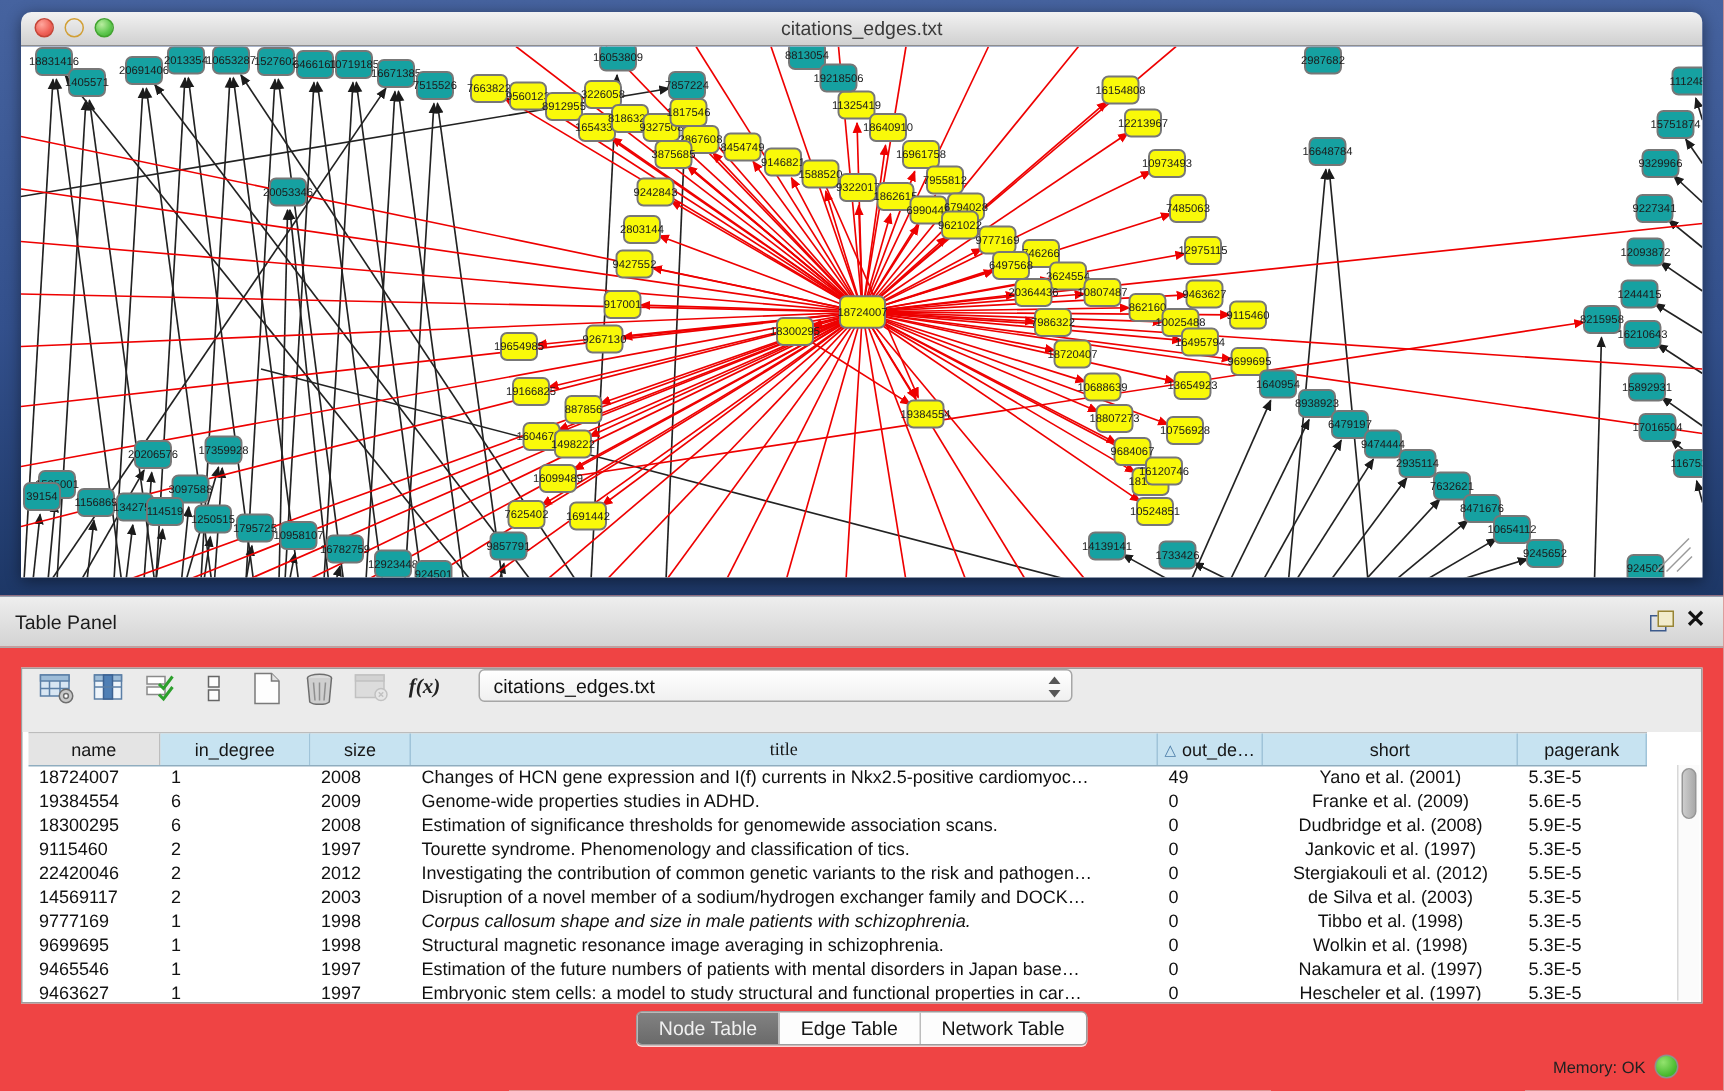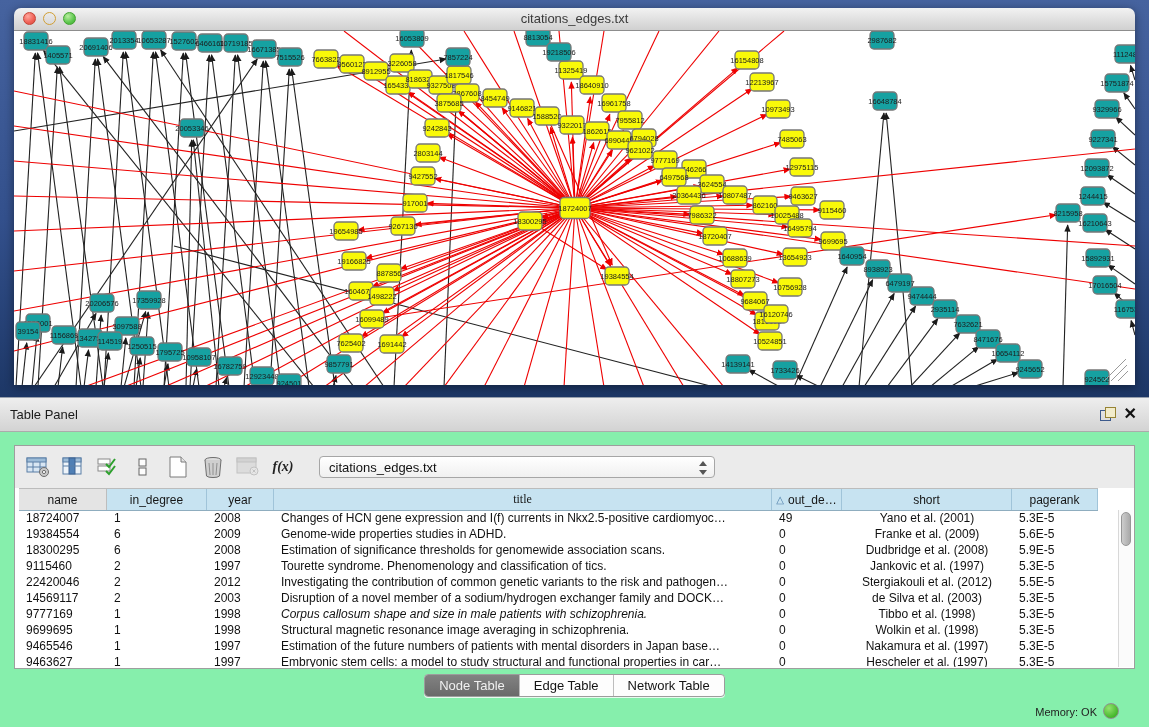--- a/index.html
+++ b/index.html
@@ -1,16 +1,16 @@
 <!DOCTYPE html>
 <html><head>
 <meta charset="utf-8">
 <style>
   html,body{margin:0;padding:0;background:#cfcfcf;}
-  #root{position:relative;width:1149px;height:727px;overflow:hidden;background:#86efac;
+  #root{position:relative;width:1149px;height:727px;overflow:hidden;background:#ef4444;
         font-family:"Liberation Sans",sans-serif;-webkit-font-smoothing:antialiased;}
   
   .desktop{position:absolute;left:0;top:0;width:1149px;height:397px;
            background:linear-gradient(180deg,#46639f 0%,#33508c 55%,#1d3766 100%);}
   .macwin{position:absolute;left:14px;top:8px;width:1121px;height:377px;
           border-radius:7px 7px 0 0;box-shadow:0 2px 10px rgba(0,0,0,.45);}
   .titlebar{height:22px;background:linear-gradient(#f2f2f2,#d0d0d0);
             border-bottom:1px solid #8d8d8d;border-radius:7px 7px 0 0;
             text-align:center;font-size:13px;color:#3a3a3a;line-height:22px;position:relative;}
   .lights{position:absolute;left:9px;top:4px;display:flex;gap:7px;}
@@ -26,21 +26,21 @@
              border-bottom:1px solid #ababab;box-sizing:border-box;}
   .tp-title{position:absolute;left:10px;top:9px;font-size:13px;color:#1b1b1b;}
   .float-ic{position:absolute;right:34px;top:9px;width:15px;height:14px;}
   .float-ic .b{position:absolute;left:0;top:3px;width:9px;height:9px;border:1px solid #3c5a8c;}
   .float-ic .f{position:absolute;left:5px;top:0;width:9px;height:9px;border:1px solid #978434;background:#f2eccb;}
   .close-x{position:absolute;right:12px;top:6px;font-size:16px;font-weight:bold;color:#111;line-height:20px;}
   
   .tbox{position:absolute;left:14px;top:445px;width:1121px;height:224px;background:#fff;
         border:1px solid #9e9e9e;box-sizing:border-box;}
   .ttoolbar{position:absolute;left:0;top:0;right:0;height:42px;background:#ebebeb;
-            display:flex;align-items:center;padding-left:10px;box-sizing:border-box;}
+            display:flex;padding-left:10px;box-sizing:border-box;}
   .tico{width:26px;height:26px;margin-right:9px;display:flex;align-items:center;justify-content:center;}
   .tico.dis{opacity:.45;}
   .fx{font-family:"Liberation Serif",serif;font-style:italic;font-weight:bold;font-size:14px;color:#222;}
   .dropdown{width:396px;height:22px;margin-left:14px;border:1px solid #a6a6a6;border-radius:4px;
             background:linear-gradient(#ffffff,#f0f0f0);font-size:13px;line-height:21px;
             padding:0 20px 0 9px;position:relative;color:#111;box-sizing:border-box;
             white-space:nowrap;overflow:hidden;}
   .dd-step{position:absolute;right:6px;top:4px;width:9px;height:14px;}
   .dd-step .up{position:absolute;top:0;left:0;width:0;height:0;border-left:4px solid transparent;
                border-right:4px solid transparent;border-bottom:5px solid #555;}
@@ -604,21 +604,21 @@
       </div>
     </div>
     <div class="thead" id="thead">
         <div class="th namecol" style="width: 88px;">
           <span>name</span>
         </div>
         <div class="th" style="width: 100px;">
           <span>in_degree</span>
         </div>
         <div class="th" style="width: 67px;">
-          <span>year</span>
+          <span>size</span>
         </div>
         <div class="th" style="width: 498px; font-family: Liberation Serif, serif;">
           <span>title</span>
         </div>
         <div class="th" style="width: 70px;">
           <span class="tri">△</span>
           <span>out_de…</span>
         </div>
         <div class="th" style="width: 170px;">
           <span>short</span>

